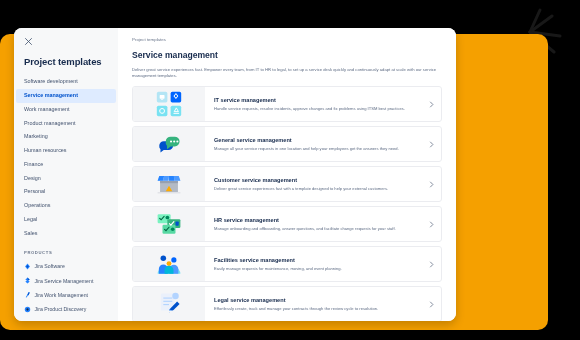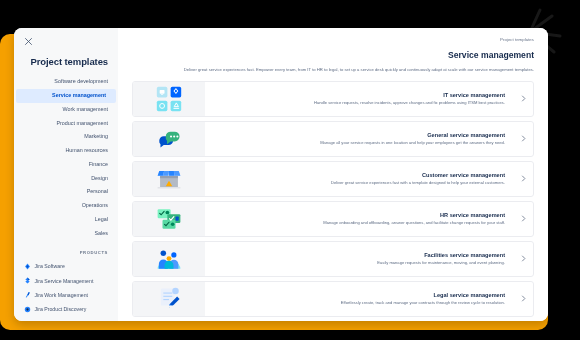--- a/index.html
+++ b/index.html
@@ -18,27 +18,26 @@
   .orange-plate {
     position: absolute; left: 0px; top: 34px;
     width: 548px; height: 296px;
     background: #F5A000;
     border-radius: 10px;
   }
 
   
   .modal {
     position: absolute; left: 14px; top: 28px;
-    width: 534px; height: 293px;
+    width: 442px; height: 293px;
     background: #FFFFFF;
     border-radius: 8px;
     overflow: hidden;
     display: flex;
     box-shadow: 0 4px 10px rgba(0,0,0,0.20);
-    text-align: right;
   }
 
   
   .sidebar {
     width: 104px; flex: 0 0 104px;
     background: #F7F8F9;
     padding: 9px 0 0 0;
     position: relative;
     overflow: hidden;
   }

